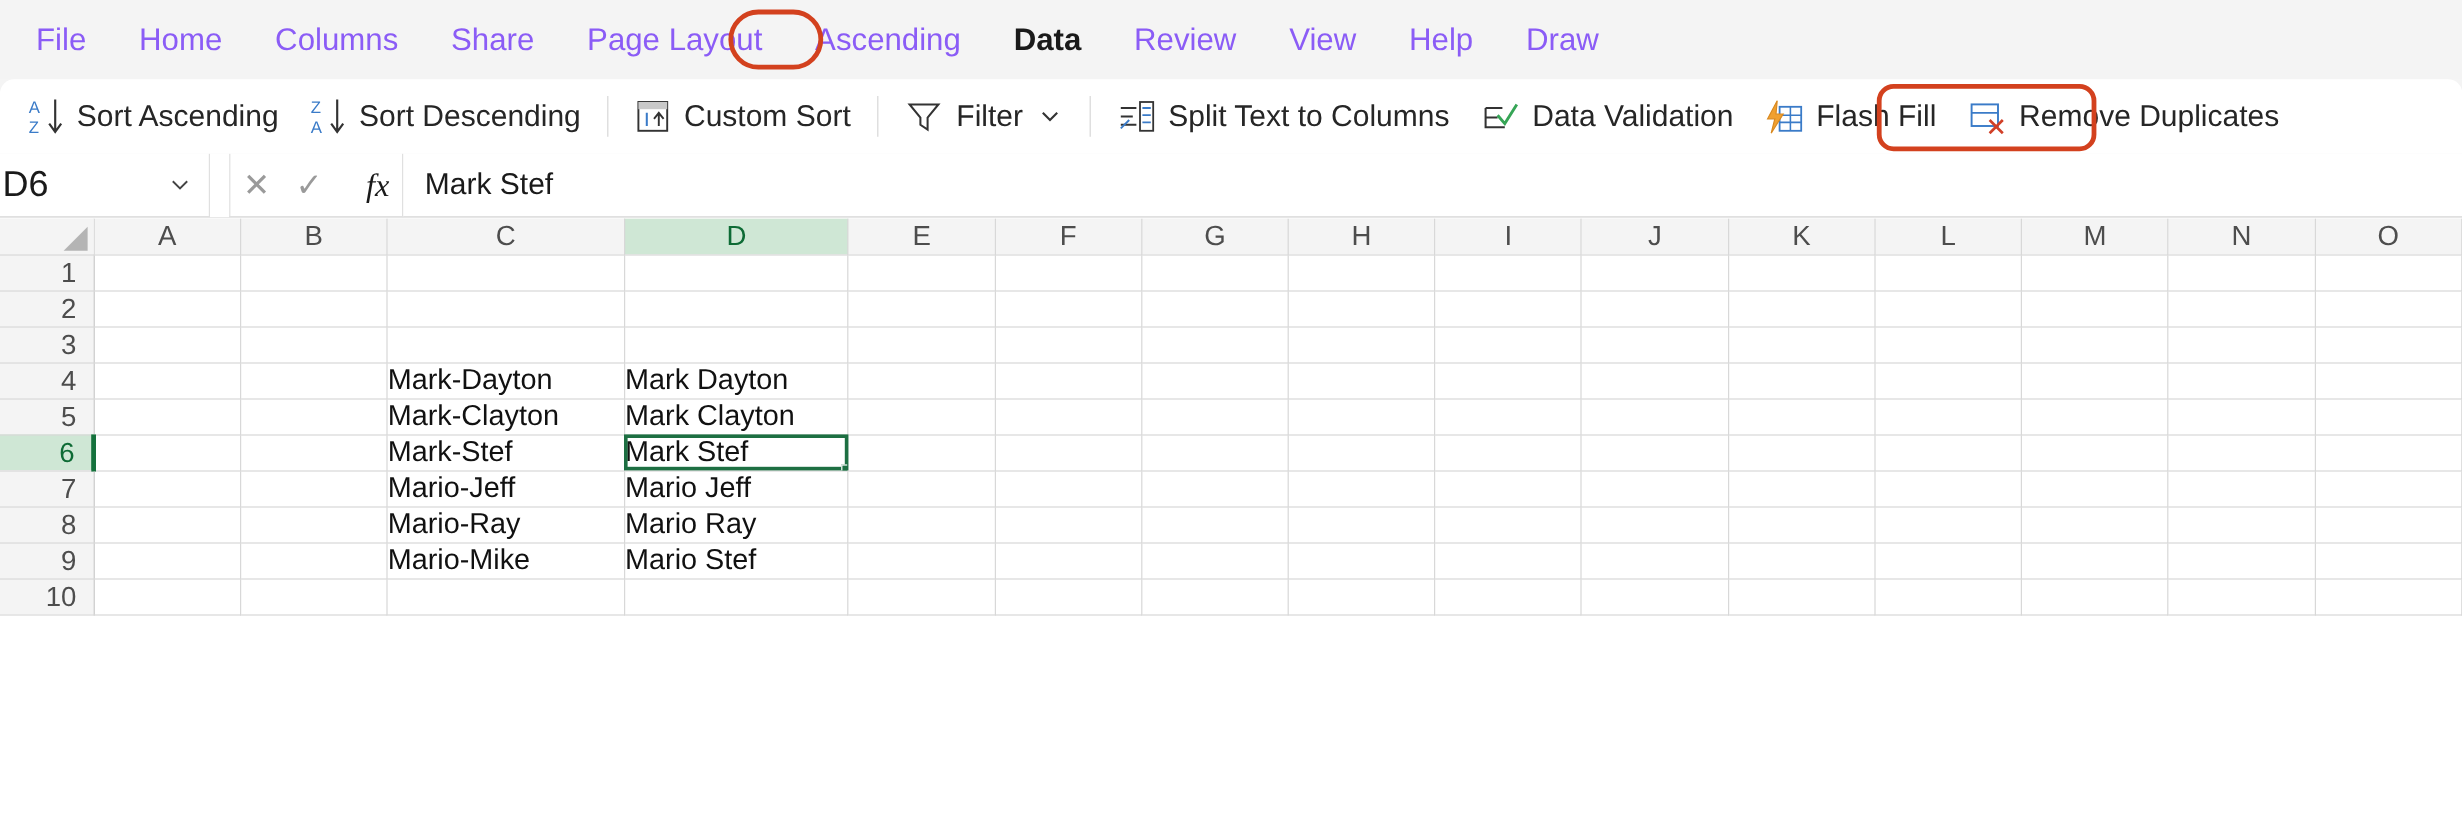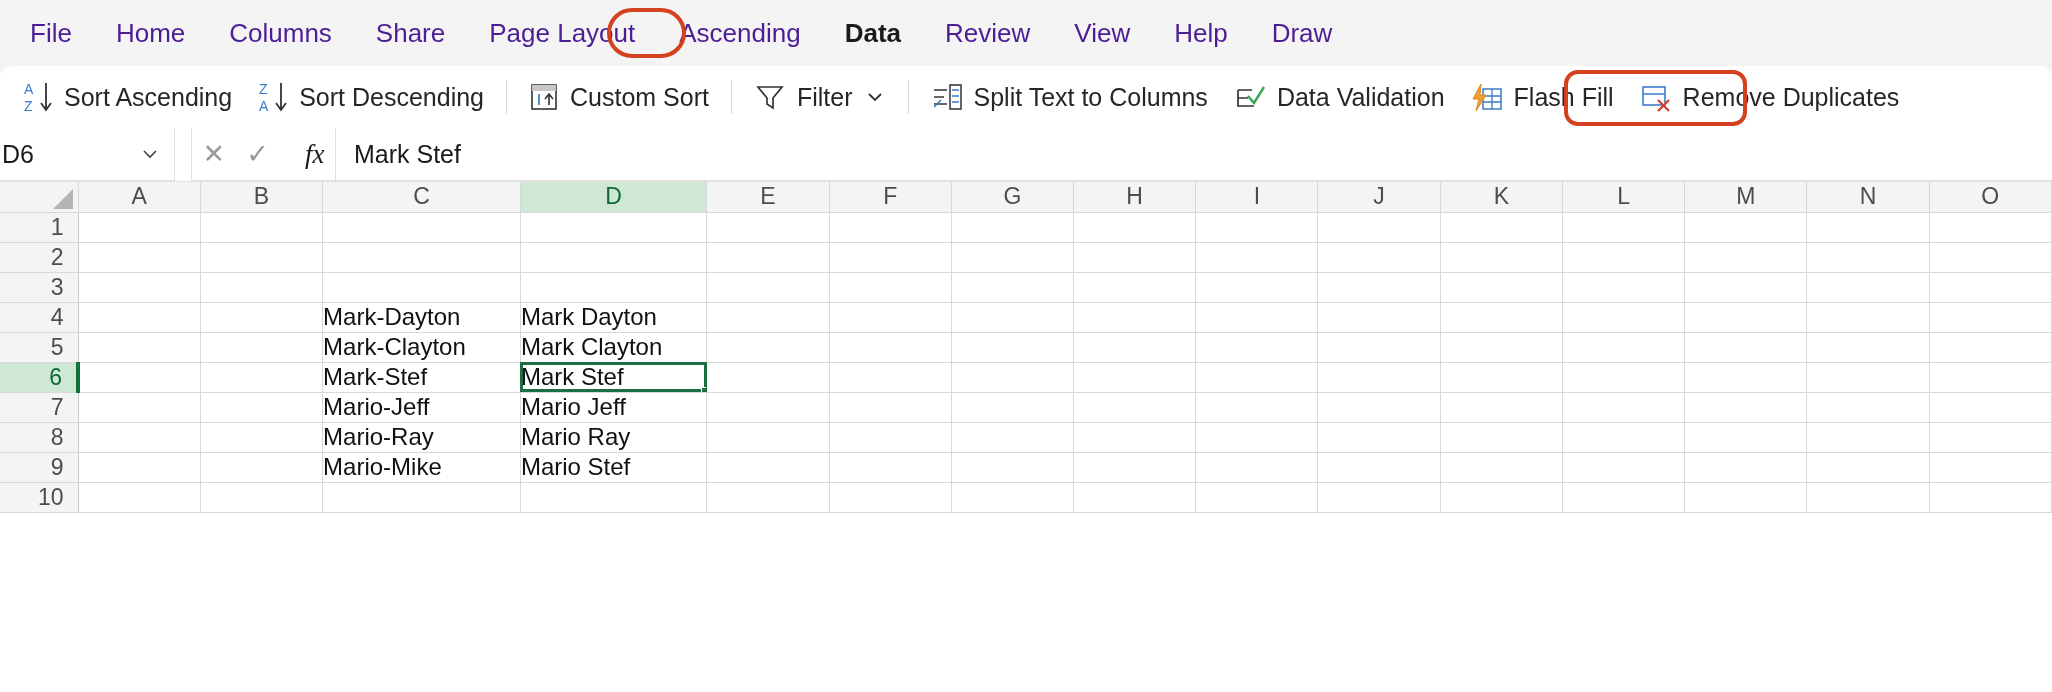--- a/index.html
+++ b/index.html
@@ -14,21 +14,21 @@
   .menubar {
     height: 66px;
     background: #f4f4f4;
     display: flex;
     align-items: center;
     padding-left: 8px;
     position: relative;
   }
   .menu-item {
     font-size: 26px;
-    color: #4c1d95;
+    color: #8b5cf6;
     padding: 6px 22px;
     white-space: nowrap;
     cursor: default;
   }
   .menu-item.active {
     color: #1a1a1a;
     font-weight: bold;
   }
   .hl-circle {
     position: absolute;
@@ -96,21 +96,21 @@
     width: 175px;
     border: 1px solid #e0e0e0;
     border-left: none;
     border-top: none;
     display: flex;
     align-items: center;
     justify-content: space-between;
     padding: 0 14px 0 0;
   }
   .namebox .nb-text {
-    font-size: 25px;
+    font-size: 30px;
     color: #1a1a1a;
     padding-left: 2px;
   }
   .fbtns {
     width: 145px;
     border: 1px solid #e0e0e0;
     border-top: none;
     display: flex;
     align-items: center;
     justify-content: space-around;

